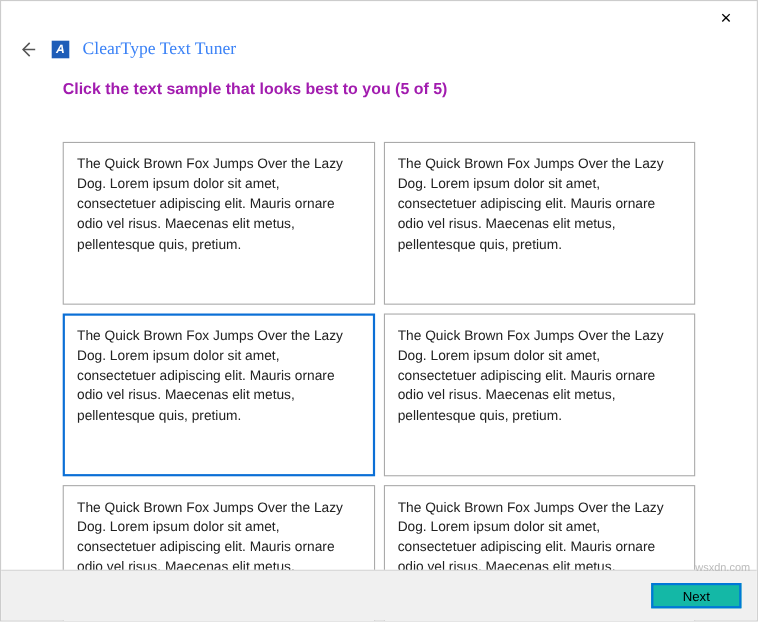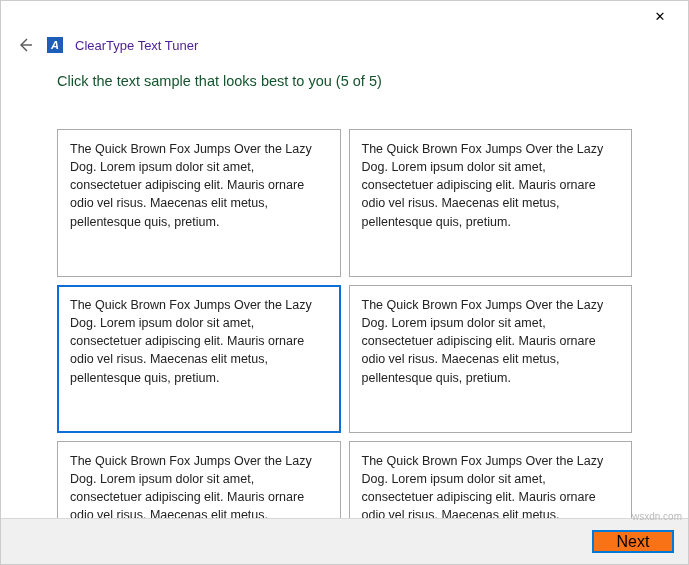--- a/index.html
+++ b/index.html
@@ -51,30 +51,31 @@
       background: #1e5db8;
       color: #fff;
       font-size: 11px;
       font-weight: bold;
       display: flex;
       align-items: center;
       justify-content: center;
       font-style: italic;
     }
     .app-title {
-      font-size: 13px;
-      color: #4c1d95;
+      font-size: 16px;
+      color: #3b82f6;
+      font-family: Liberation Serif, serif;
     }
     .content {
       padding: 8px 56px 0 56px;
     }
     .heading {
-      color: #14532d;
+      color: #a21caf;
       font-size: 14.5px;
-      font-weight: 400;
+      font-weight: 700;
       margin-bottom: 40px;
     }
     .grid {
       display: grid;
       grid-template-columns: repeat(2, 1fr);
       gap: 8px;
       border-radius: 23px;
     }
     .sample {
       border: 1px solid #aaa;
@@ -100,22 +101,22 @@
       border-top: 1px solid #d8d8d8;
       display: flex;
       justify-content: flex-end;
       align-items: center;
       padding-right: 14px;
       gap: 8px;
     }
     .btn {
       min-width: 82px;
       height: 23px;
-      font-size: 16px;
-      background: #f97316;
+      font-size: 12px;
+      background: #14b8a6;
       border: 1px solid #adadad;
       cursor: pointer;
       font-family: inherit;
     }
     .btn.primary {
       border: 2px solid #0078d7;
     }
     .watermark {
       position: absolute;
       right: 6px;

